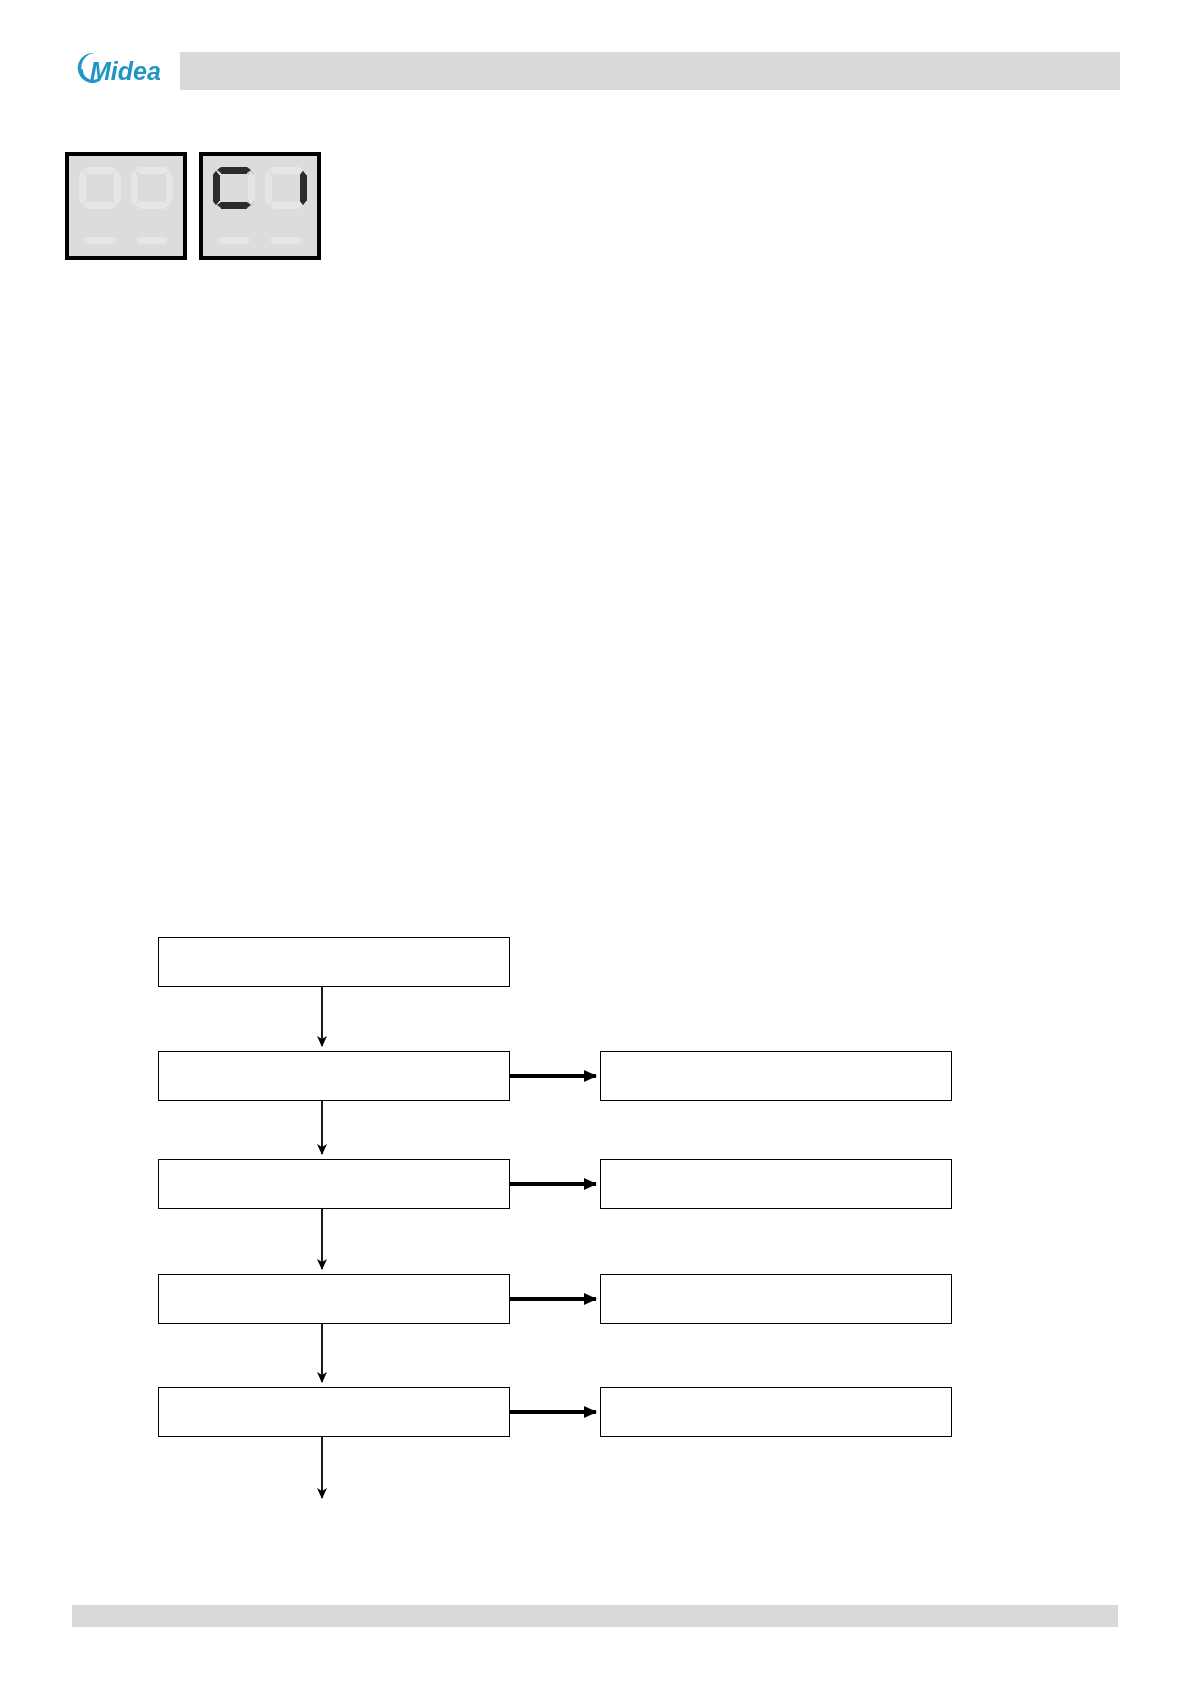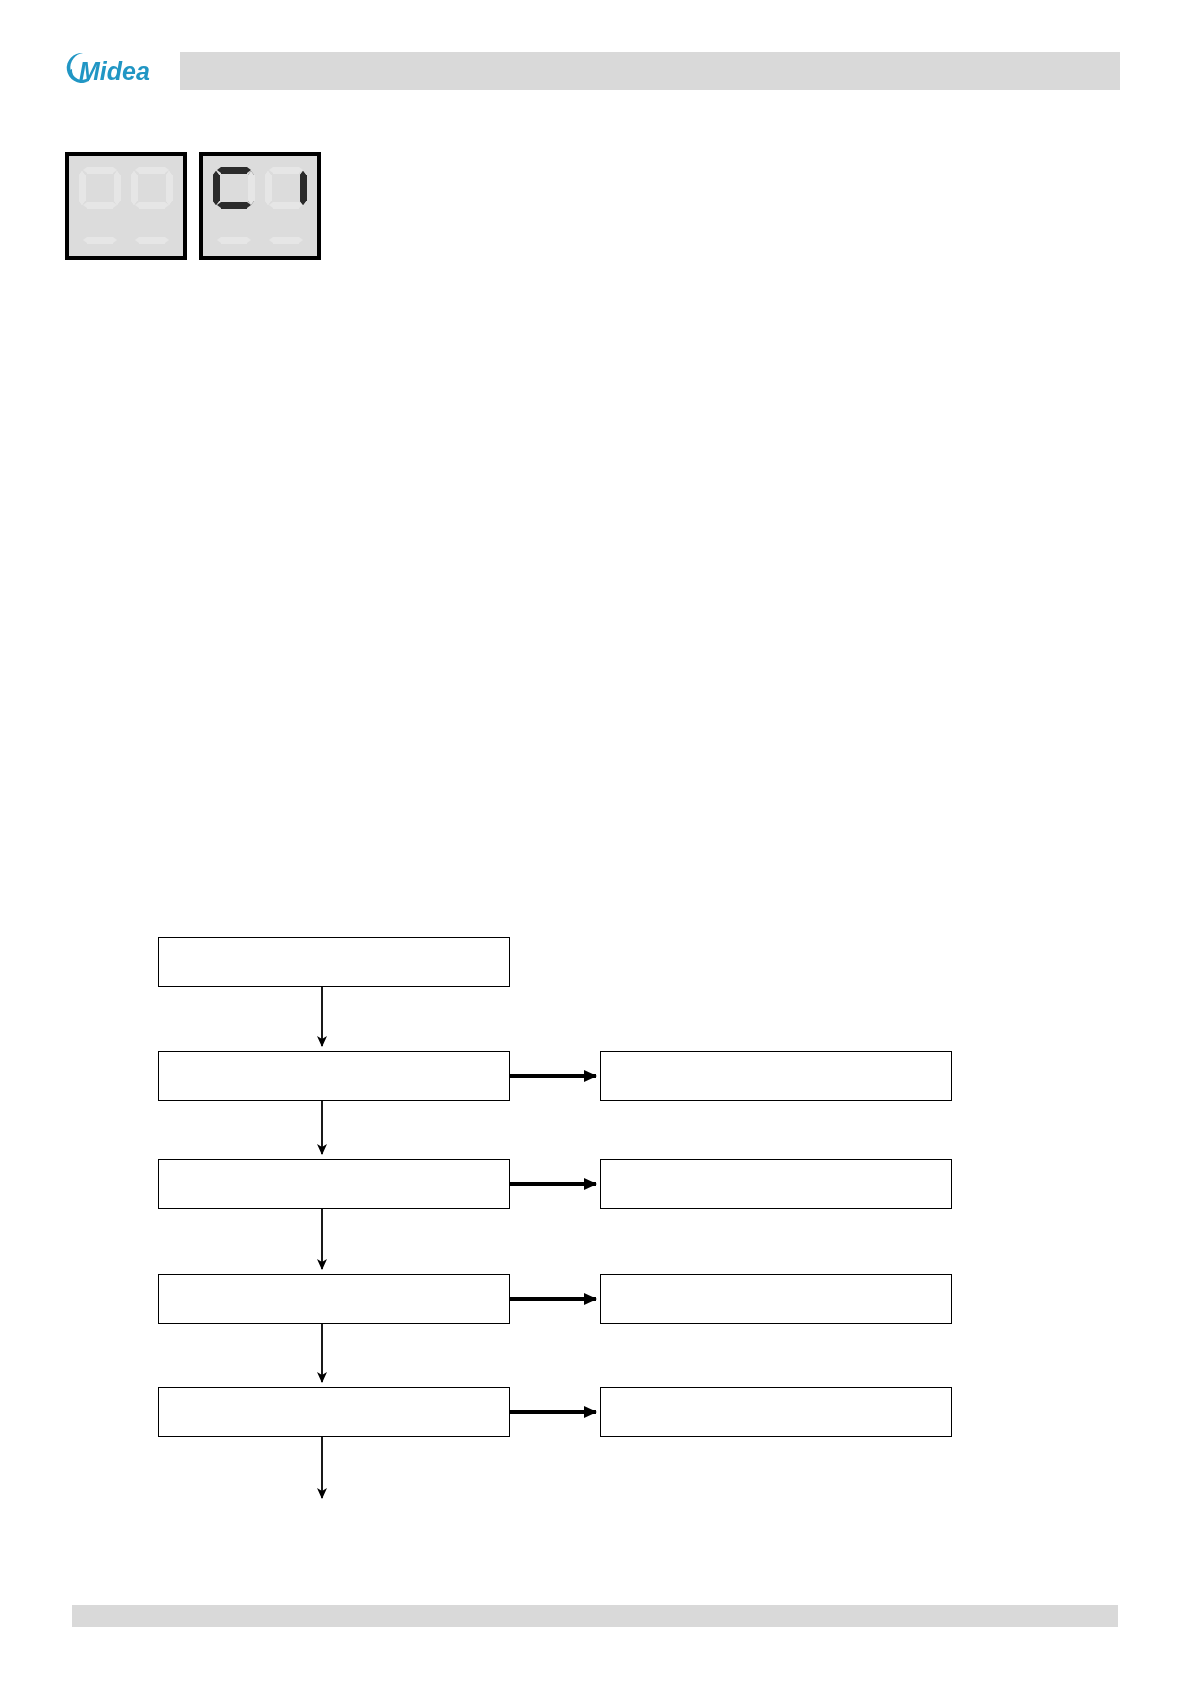--- a/index.html
+++ b/index.html
@@ -15,21 +15,21 @@
     position: relative;
     width: 1191px;
     height: 1684px;
     background: #ffffff;
     overflow: hidden;
   }
 
   
   .header-logo {
     position: absolute;
-    left: 57px;
+    left: 68px;
     top: 44px;
     width: 110px;
     height: 48px;
   }
   .header-logo svg { display: block; }
   .header-bar {
     position: absolute;
     left: 180px;
     top: 52px;
     width: 940px;

